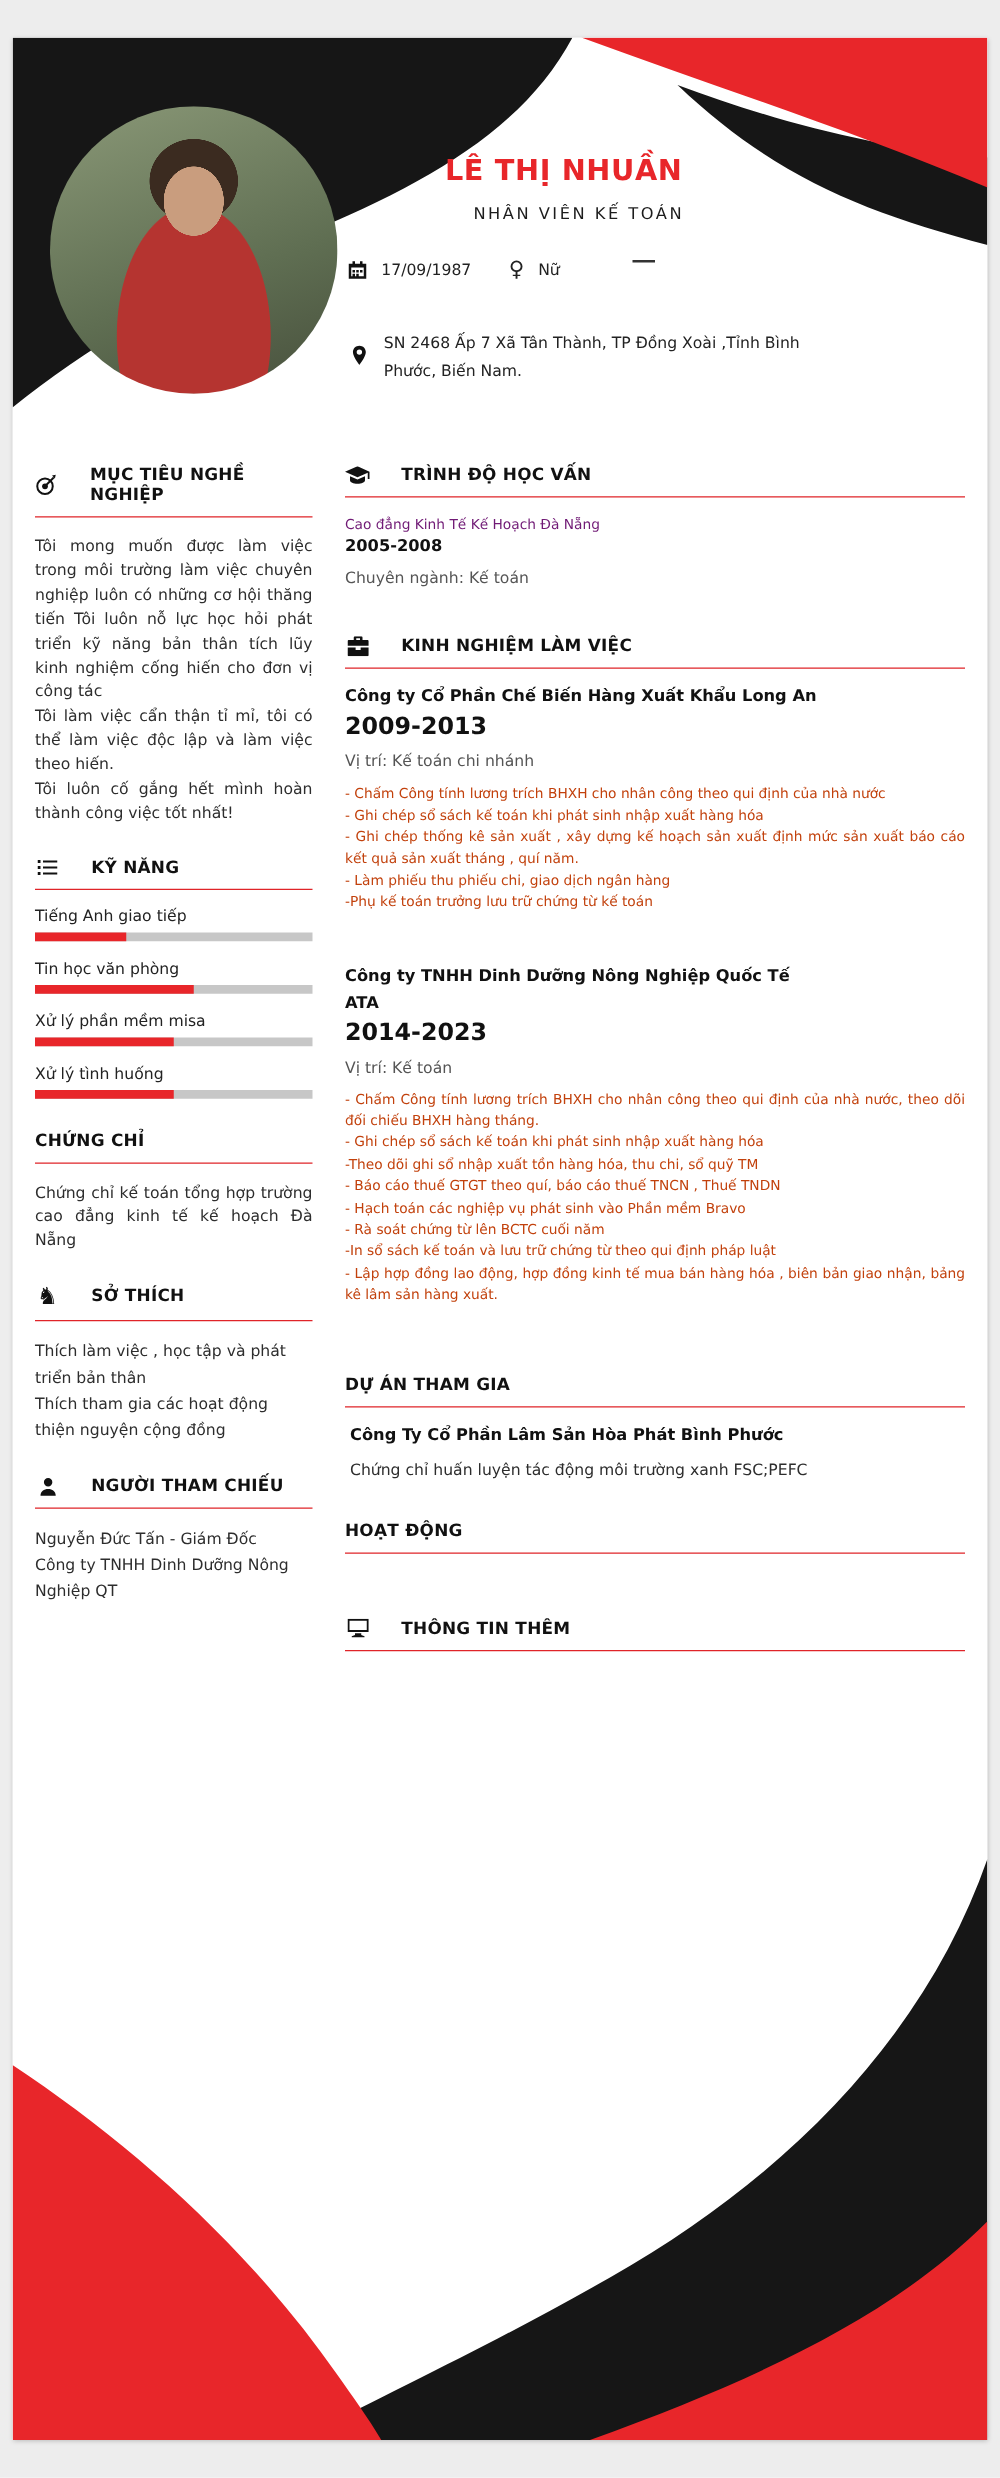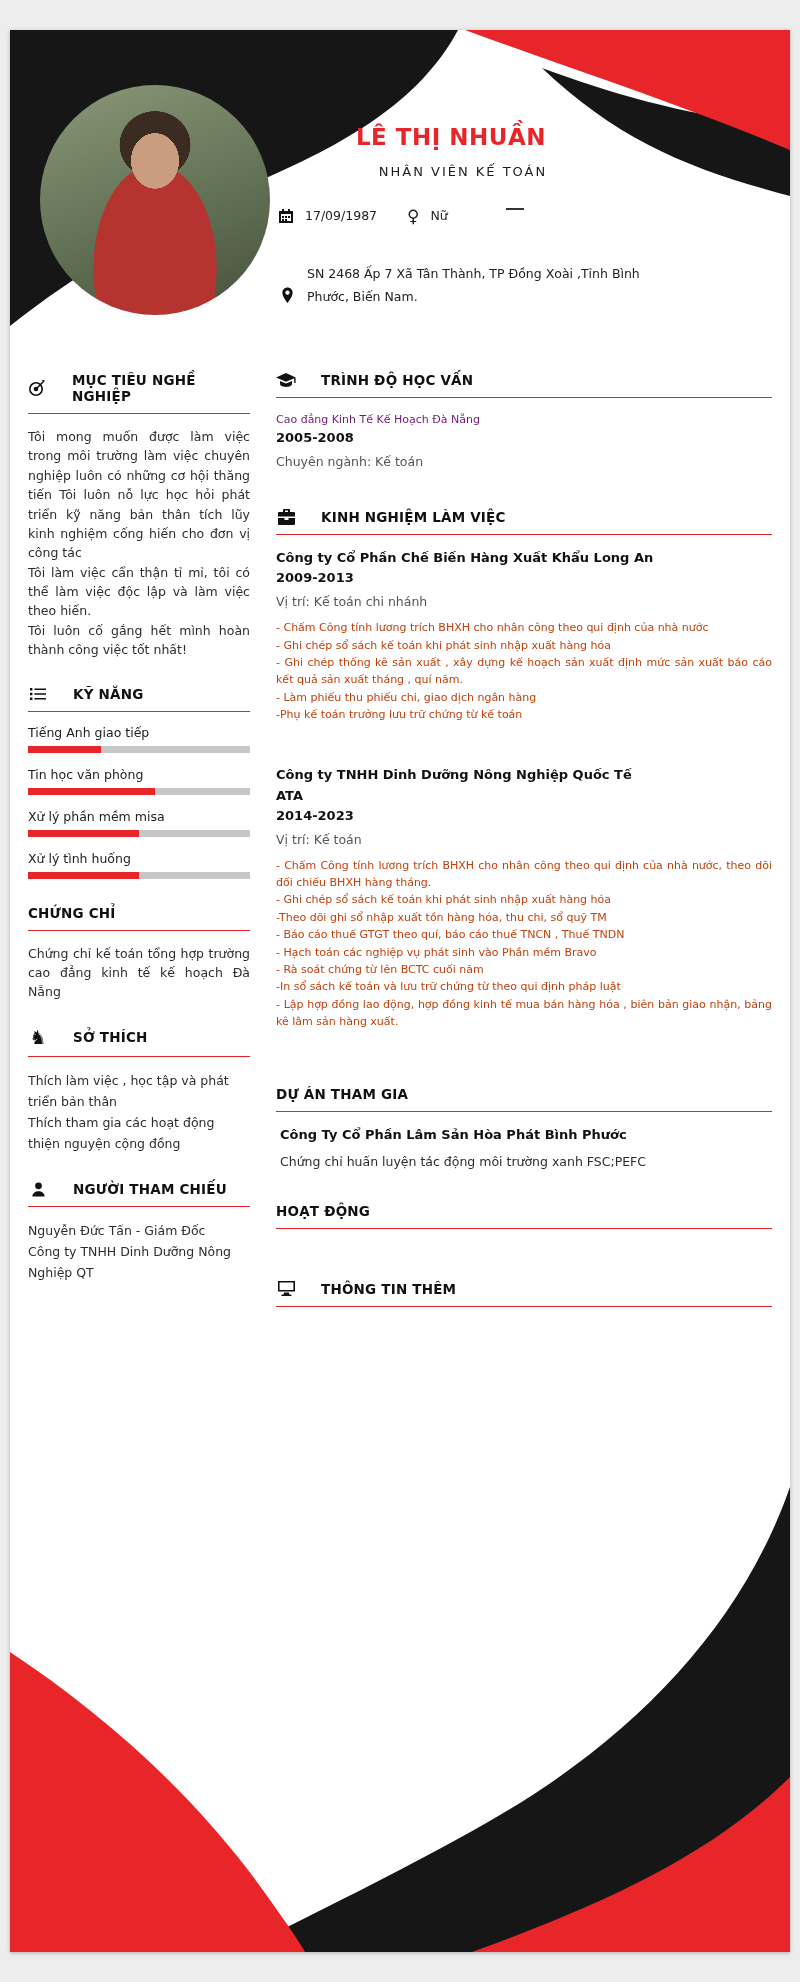--- a/index.html
+++ b/index.html
@@ -19,21 +19,21 @@
            radial-gradient(72px 122px at 50% 80%, #b53430 85%, rgba(0,0,0,0) 86%),
            linear-gradient(160deg,#8a9877 0%,#5f6e52 60%,#474f3c 100%);}
   .name{position:absolute;left:256px;top:94px;width:370px;text-align:center;
         font-size:23px;font-weight:bold;color:#e8262a;letter-spacing:.5px}
   .subtitle{position:absolute;left:268px;top:134px;width:370px;text-align:center;
         font-size:13px;color:#1c1c1c;letter-spacing:2px}
   .info-row{position:absolute;left:268px;top:178px;display:flex;align-items:flex-start;font-size:12.5px;color:#222}
   .info-row .ic{display:inline-flex;margin-right:11px}
   .gender-ic{font-size:17px;font-weight:bold;margin:0 10px 0 30px;line-height:1}
   .blank-line{display:inline-block;width:18px;height:2px;background:#333;margin-left:58px}
-  .addr{position:absolute;left:268px;top:232px;display:flex;align-items:flex-end}
+  .addr{position:absolute;left:268px;top:232px;display:flex;align-items:center}
   .addr .ic{margin:3px 12px 0 2px}
   .addr-text{font-size:12.5px;line-height:1.85;color:#222;max-width:430px}
 
   
   .cols{position:absolute;top:342px;left:18px;width:744px;display:flex;gap:26px}
   .col-l{width:222px;flex:none}
   .col-r{flex:1;min-width:0}
 
   .sec{margin-bottom:26px}
   .sec-head{display:flex;align-items:center;gap:25px;padding-bottom:9px;
@@ -51,21 +51,21 @@
   .bar{height:7px;background:#c7c7c7}
   .bar-fill{height:100%;background:#e8262a}
 
   .edu-school{font-size:11px;font-weight:normal;color:#701a75;line-height:1.55}
   .edu-years{font-size:13px;font-weight:bold;color:#111;margin-top:2px}
   .muted{font-size:12.5px;color:#555;margin-top:9px}
 
   .job{margin-bottom:42px}
   .job:last-child{margin-bottom:0}
   .job-company{font-size:13px;font-weight:bold;color:#111;line-height:1.55;white-space:pre-line}
-  .job-years{font-size:13px;font-weight:bold;color:#111;margin-top:2px}
+  .job-years{font-size:19px;font-weight:bold;color:#111;margin-top:2px}
   .job-pos{font-size:12.5px;color:#555;margin:9px 0 10px}
   .bullet{font-size:11px;line-height:1.58;color:#c2410c;text-align:justify}
 
   .sec-projects{margin-top:56px}
   .proj-name{font-size:13px;font-weight:bold;color:#111;line-height:1.5;padding-left:4px}
   .proj-desc{font-size:12.5px;color:#2d2d2d;margin-top:9px;padding-left:4px}
   .sec-activities{margin-top:34px}
   .sec-more{margin-top:52px}
 </style>
 </head>

